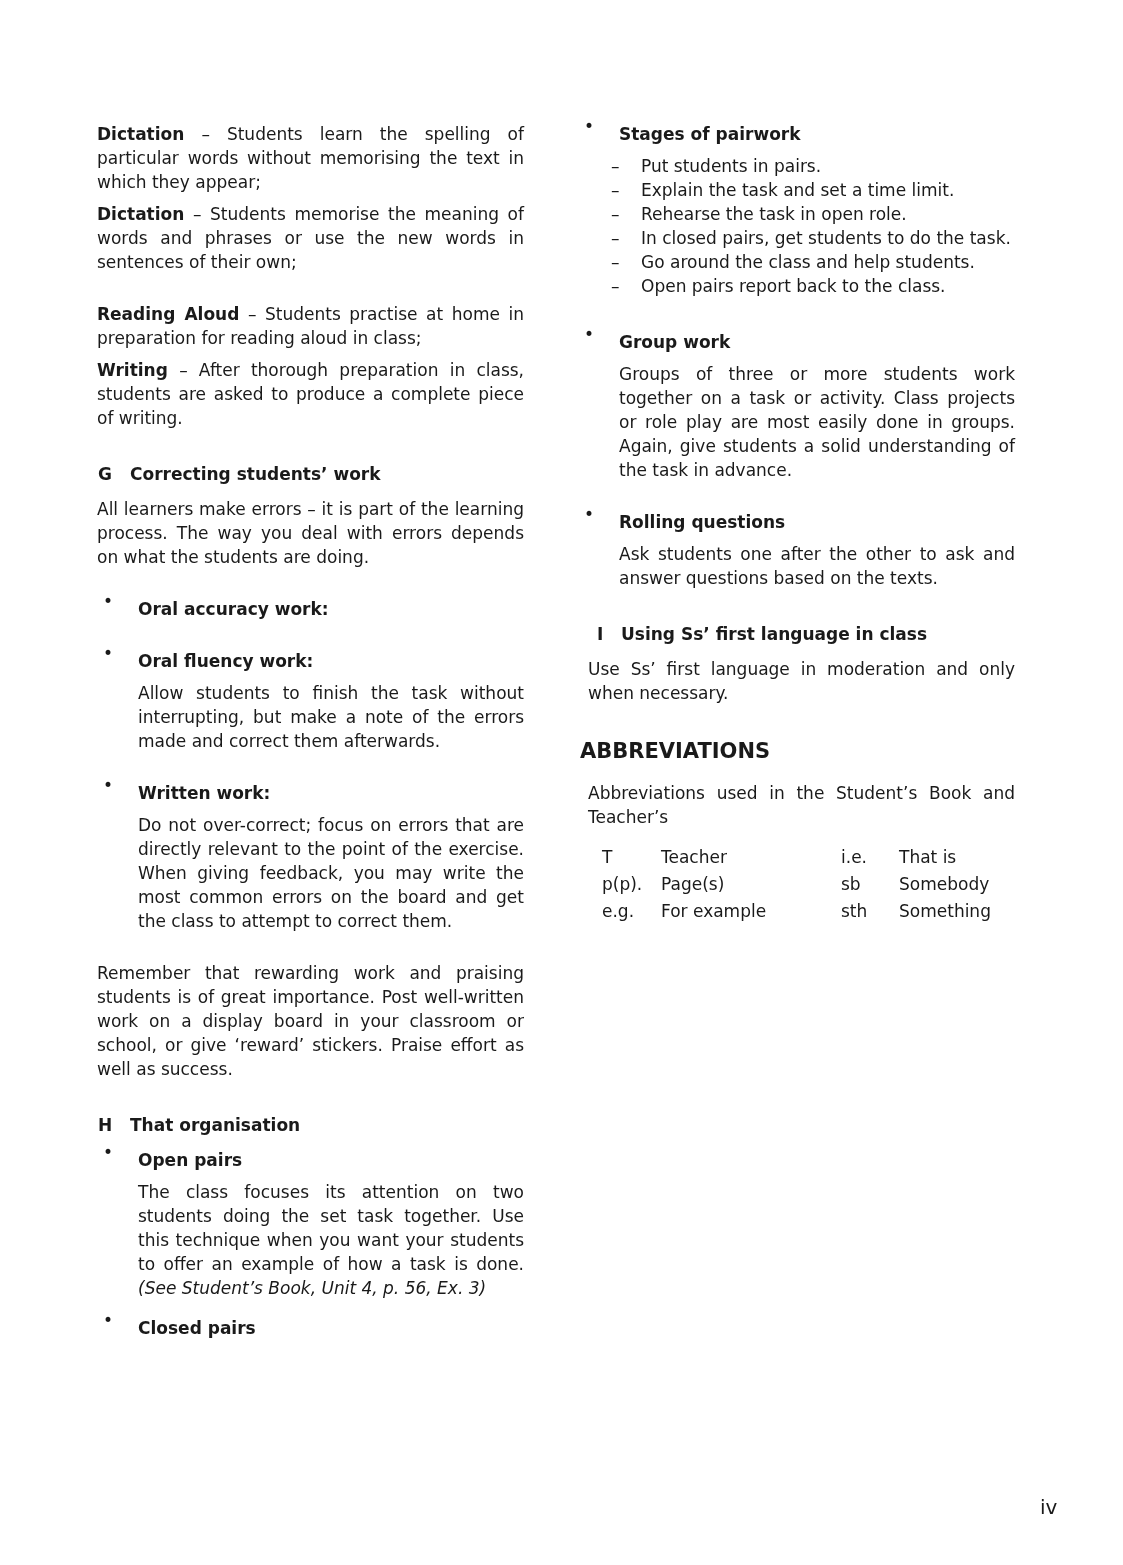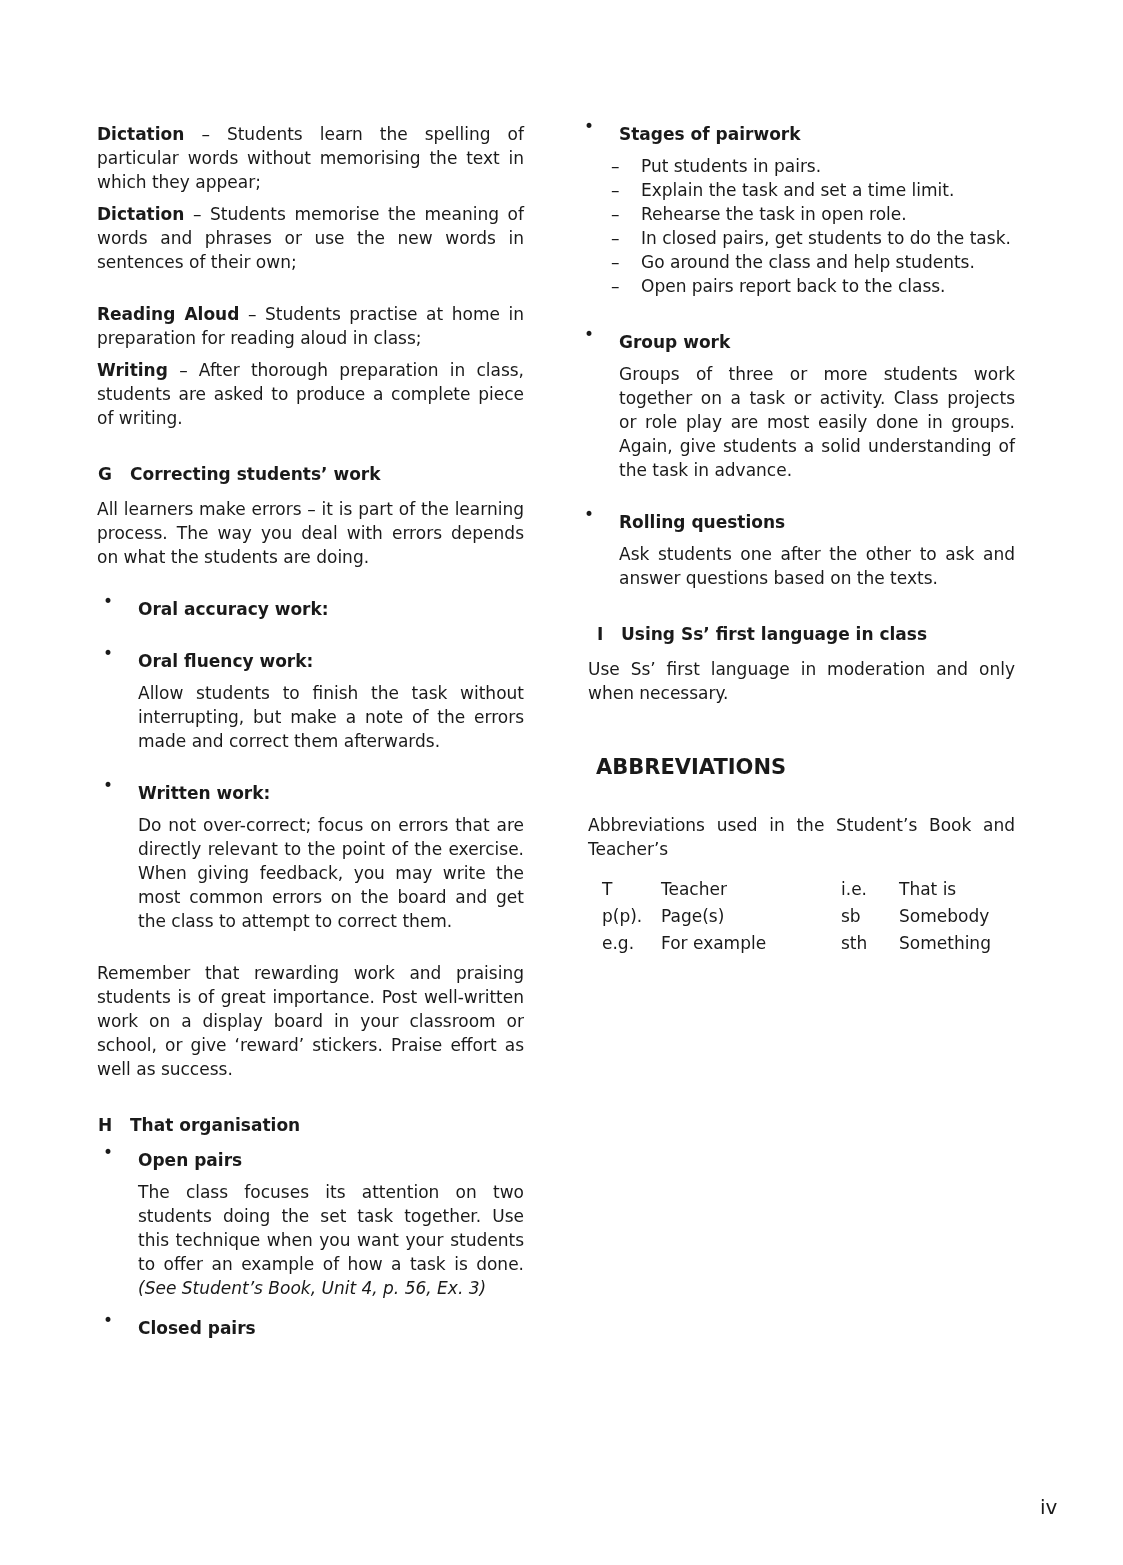--- a/index.html
+++ b/index.html
@@ -13,21 +13,21 @@
   .gap-lg { height: 24px; }
   b { font-weight: bold; }
   .sec-head { font-weight: bold; display: flex; margin: 0; }
   .sec-letter { width: 41px; text-align: left; padding-left: 9px; box-sizing: border-box; }
   .bullet { display: flex; }
   .bullet .dot { width: 41px; flex: none; padding-left: 14px; box-sizing: border-box; }
   .bullet .body { flex: 1; }
   .bullet .body p { text-align: justify; }
   .dash { display: flex; }
   .dash .d { width: 30px; flex: none; }
-  .abbr-title { font-size: 21px; font-weight: bold; line-height: 28px; margin: 16px; }
+  .abbr-title { font-size: 21px; font-weight: bold; line-height: 28px; margin: 0; }
   table.abbr { border-collapse: collapse; margin-left: 22px; }
   table.abbr td { padding: 0; height: 27px; vertical-align: top; }
   .pagenum { position: absolute; left: 1040px; top: 1490px; font-size: 20px; line-height: 34px; }
   i { font-style: italic; }
 </style>
 </head>
 <body>
 
 <div class="col col-left">
   <p><b>Dictation</b><span> – Students learn the spelling of particular words without memorising the text in which they appear;</span></p>

